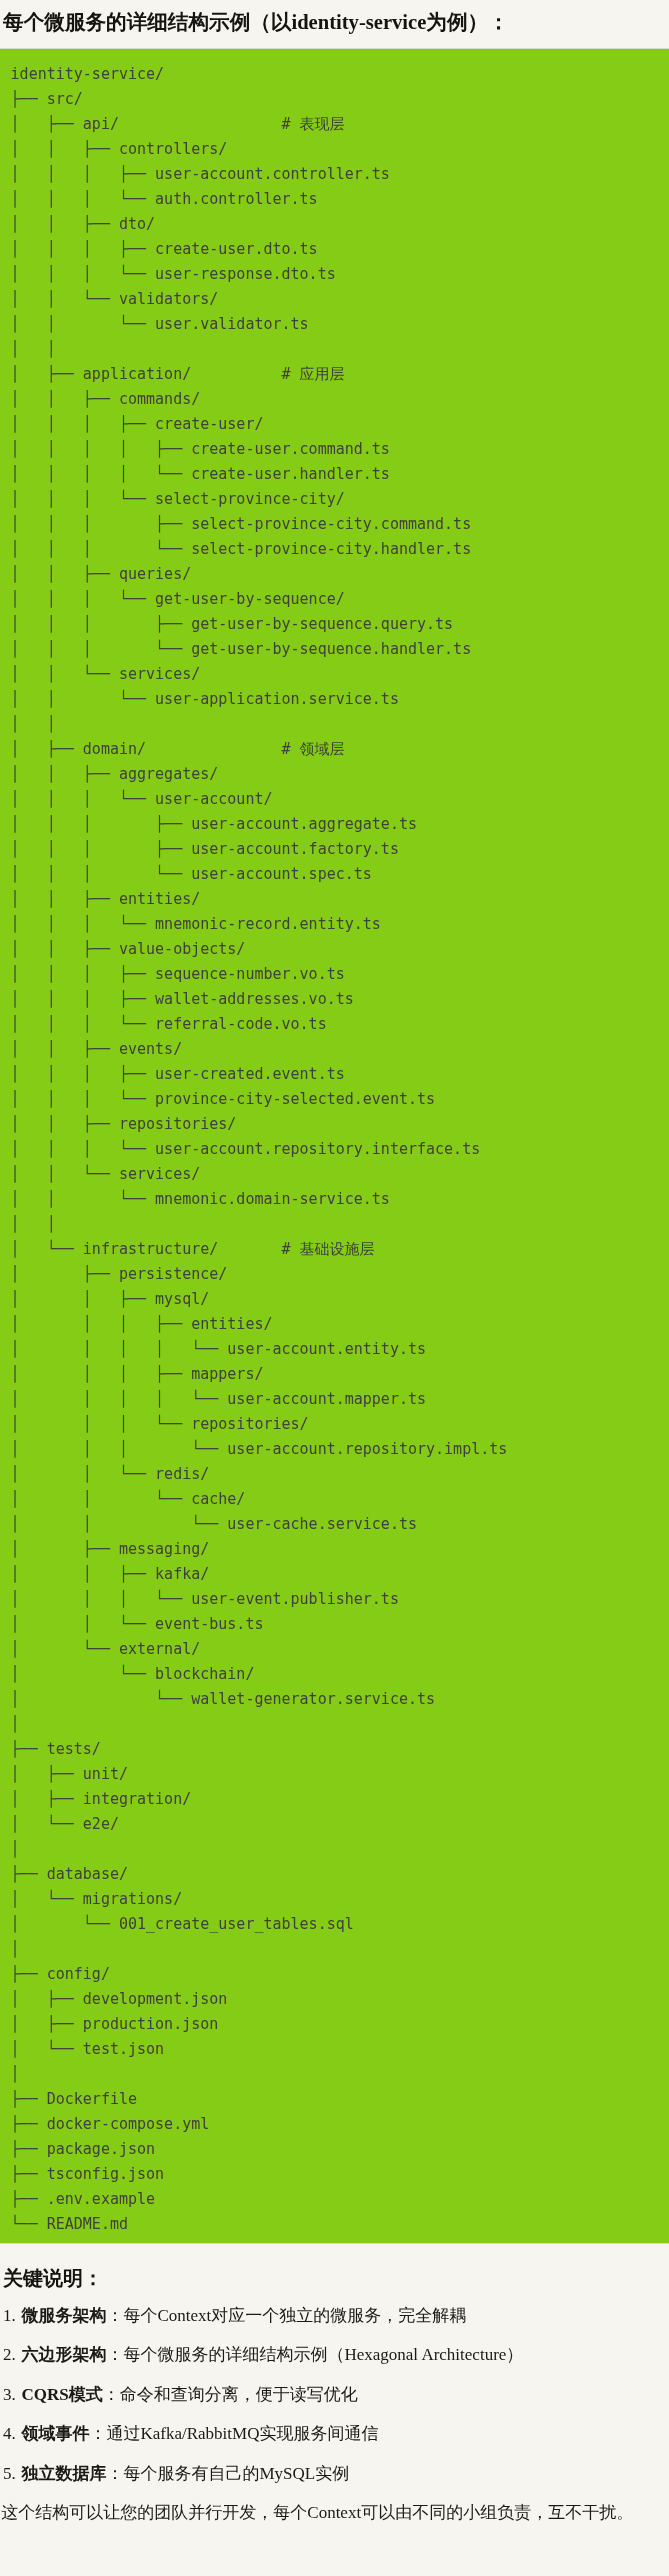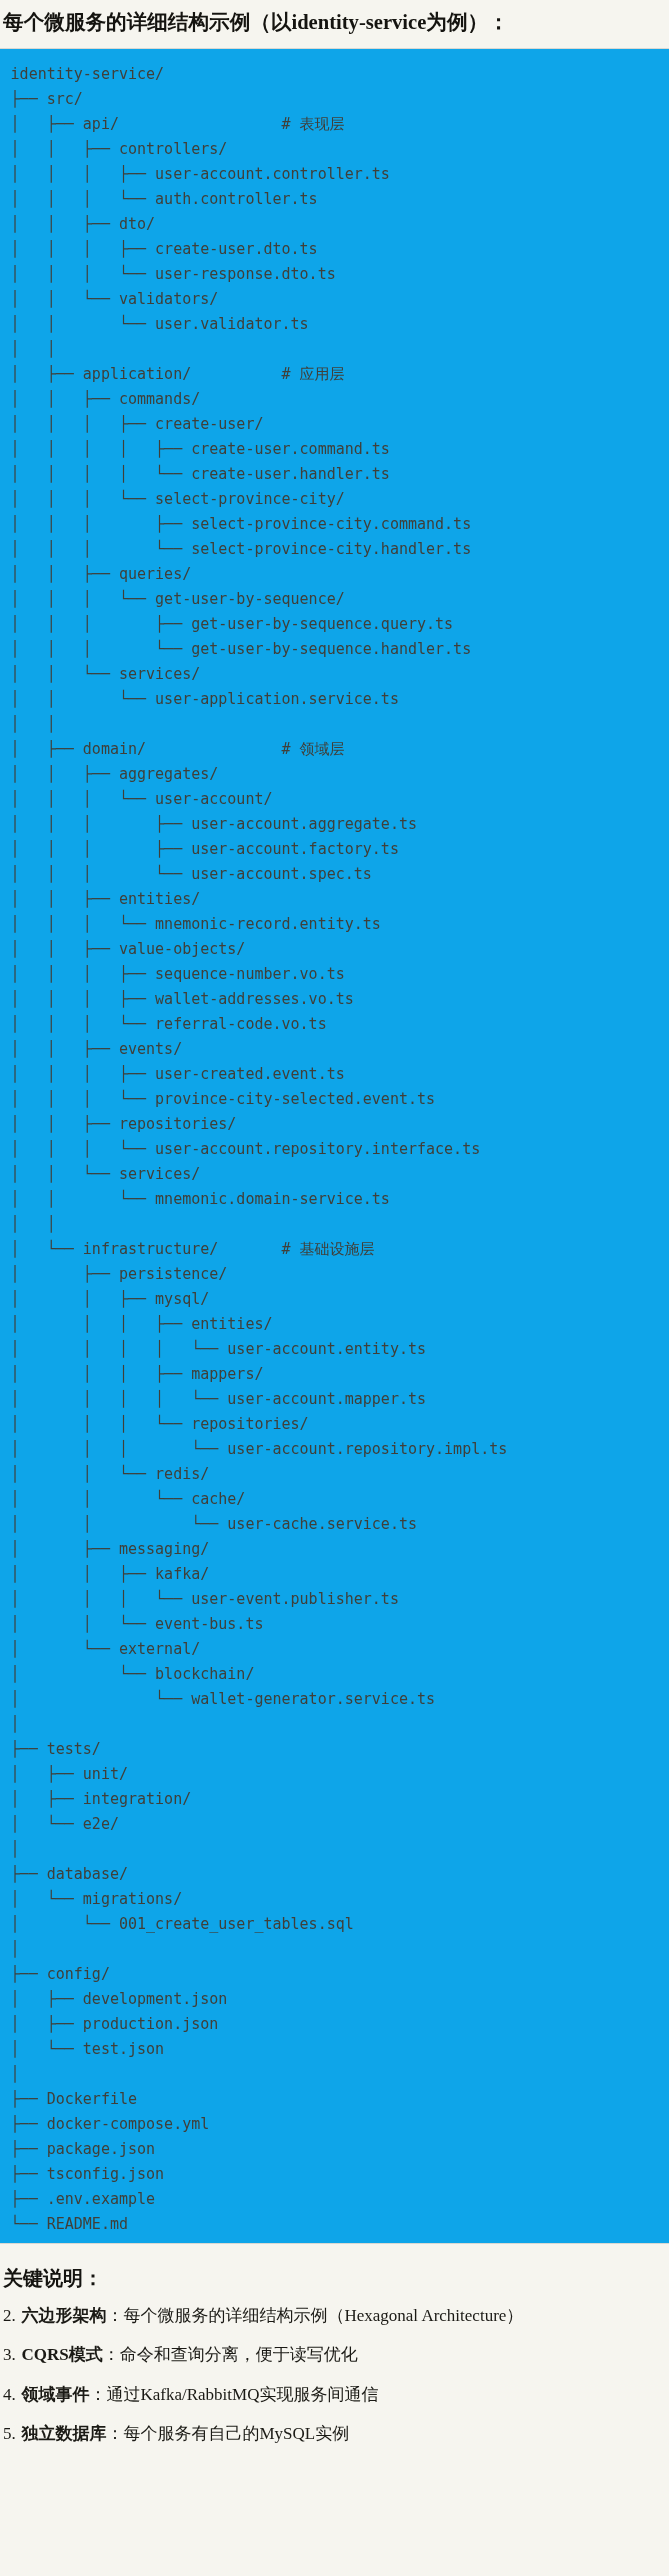--- a/index.html
+++ b/index.html
@@ -17,21 +17,21 @@
     padding-bottom: 10px;
   }
   .doc-title {
     margin: 0 5px 13px 3.1px;
     font-size: 20.6px;
     line-height: 26px;
     font-weight: bold;
     color: #151410;
   }
   .code-block {
-    background: #0ea5e9;
+    background: #84cc16;
     border-top: 1.3px solid #d9d8d2;
     border-bottom: 1.3px solid #d9d8d2;
     padding: 13px 6.3px 5.6px 10.6px;
     overflow: hidden;
   }
   .file-tree {
     margin: 0;
     font-family: "DejaVu Sans Mono", "Liberation Mono", monospace;
     font-size: 15px;
     line-height: 25px;
@@ -161,21 +161,23 @@
 ├── docker-compose.yml
 ├── package.json
 ├── tsconfig.json
 ├── .env.example
 └── README.md</pre>
   </div>
 
   <div class="notes-heading">关键说明：</div>
 
   <ol class="notes-list">
+    <li><span class="note-num">1.</span><span class="note-label">微服务架构</span><span class="note-text">：每个Context对应一个独立的微服务，完全解耦</span></li>
     <li><span class="note-num">2.</span><span class="note-label">六边形架构</span><span class="note-text">：每个微服务的详细结构示例（Hexagonal Architecture）</span></li>
     <li><span class="note-num">3.</span><span class="note-label">CQRS模式</span><span class="note-text">：命令和查询分离，便于读写优化</span></li>
     <li><span class="note-num">4.</span><span class="note-label">领域事件</span><span class="note-text">：通过Kafka/RabbitMQ实现服务间通信</span></li>
     <li><span class="note-num">5.</span><span class="note-label">独立数据库</span><span class="note-text">：每个服务有自己的MySQL实例</span></li>
   </ol>
 
+  <p class="closing-paragraph">这个结构可以让您的团队并行开发，每个Context可以由不同的小组负责，互不干扰。</p>
 
 </div>
 
 
 </body></html>

